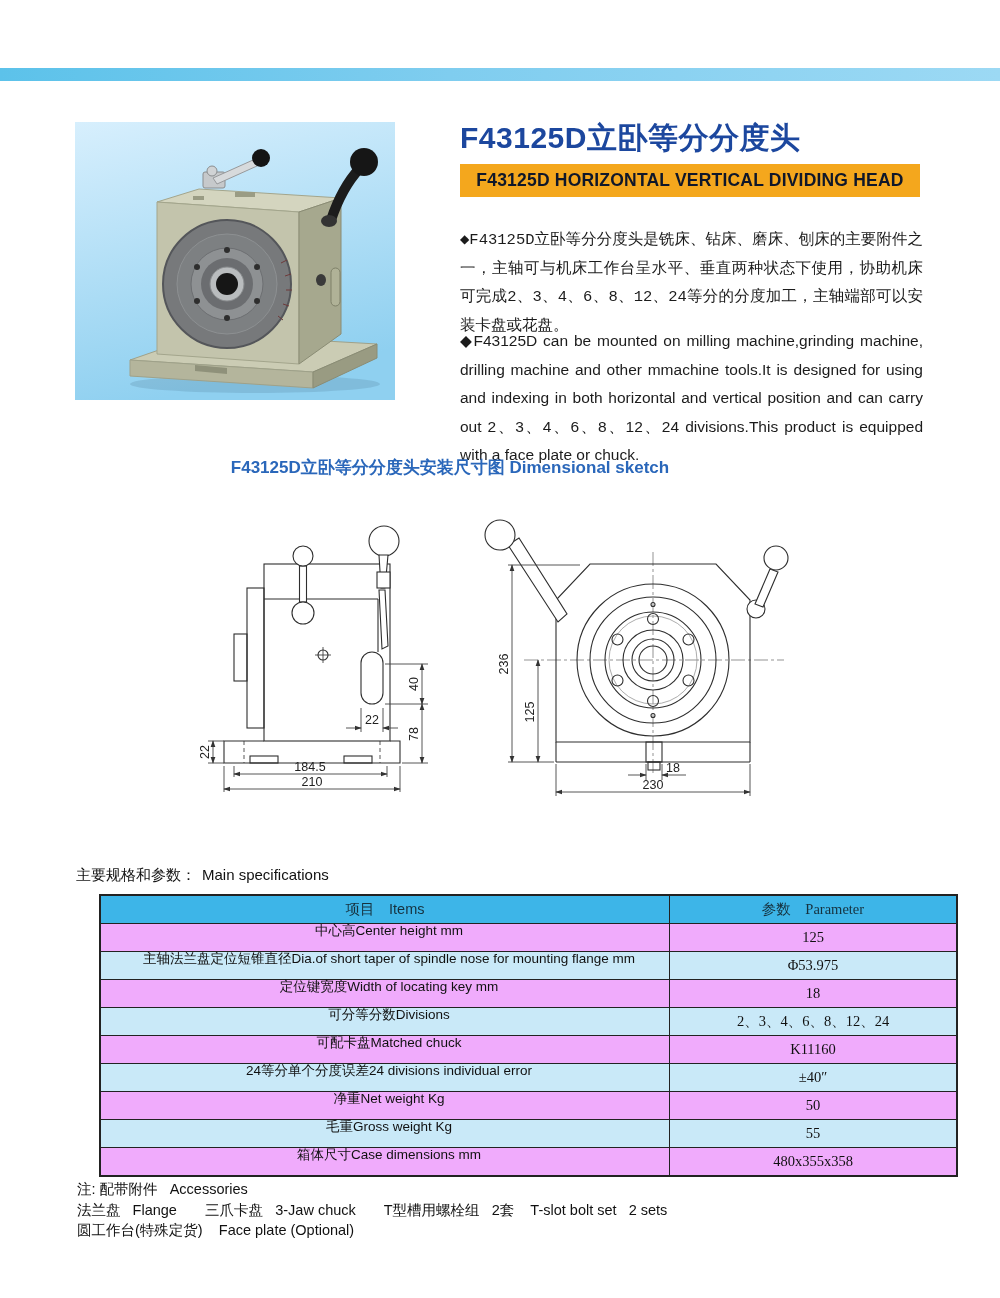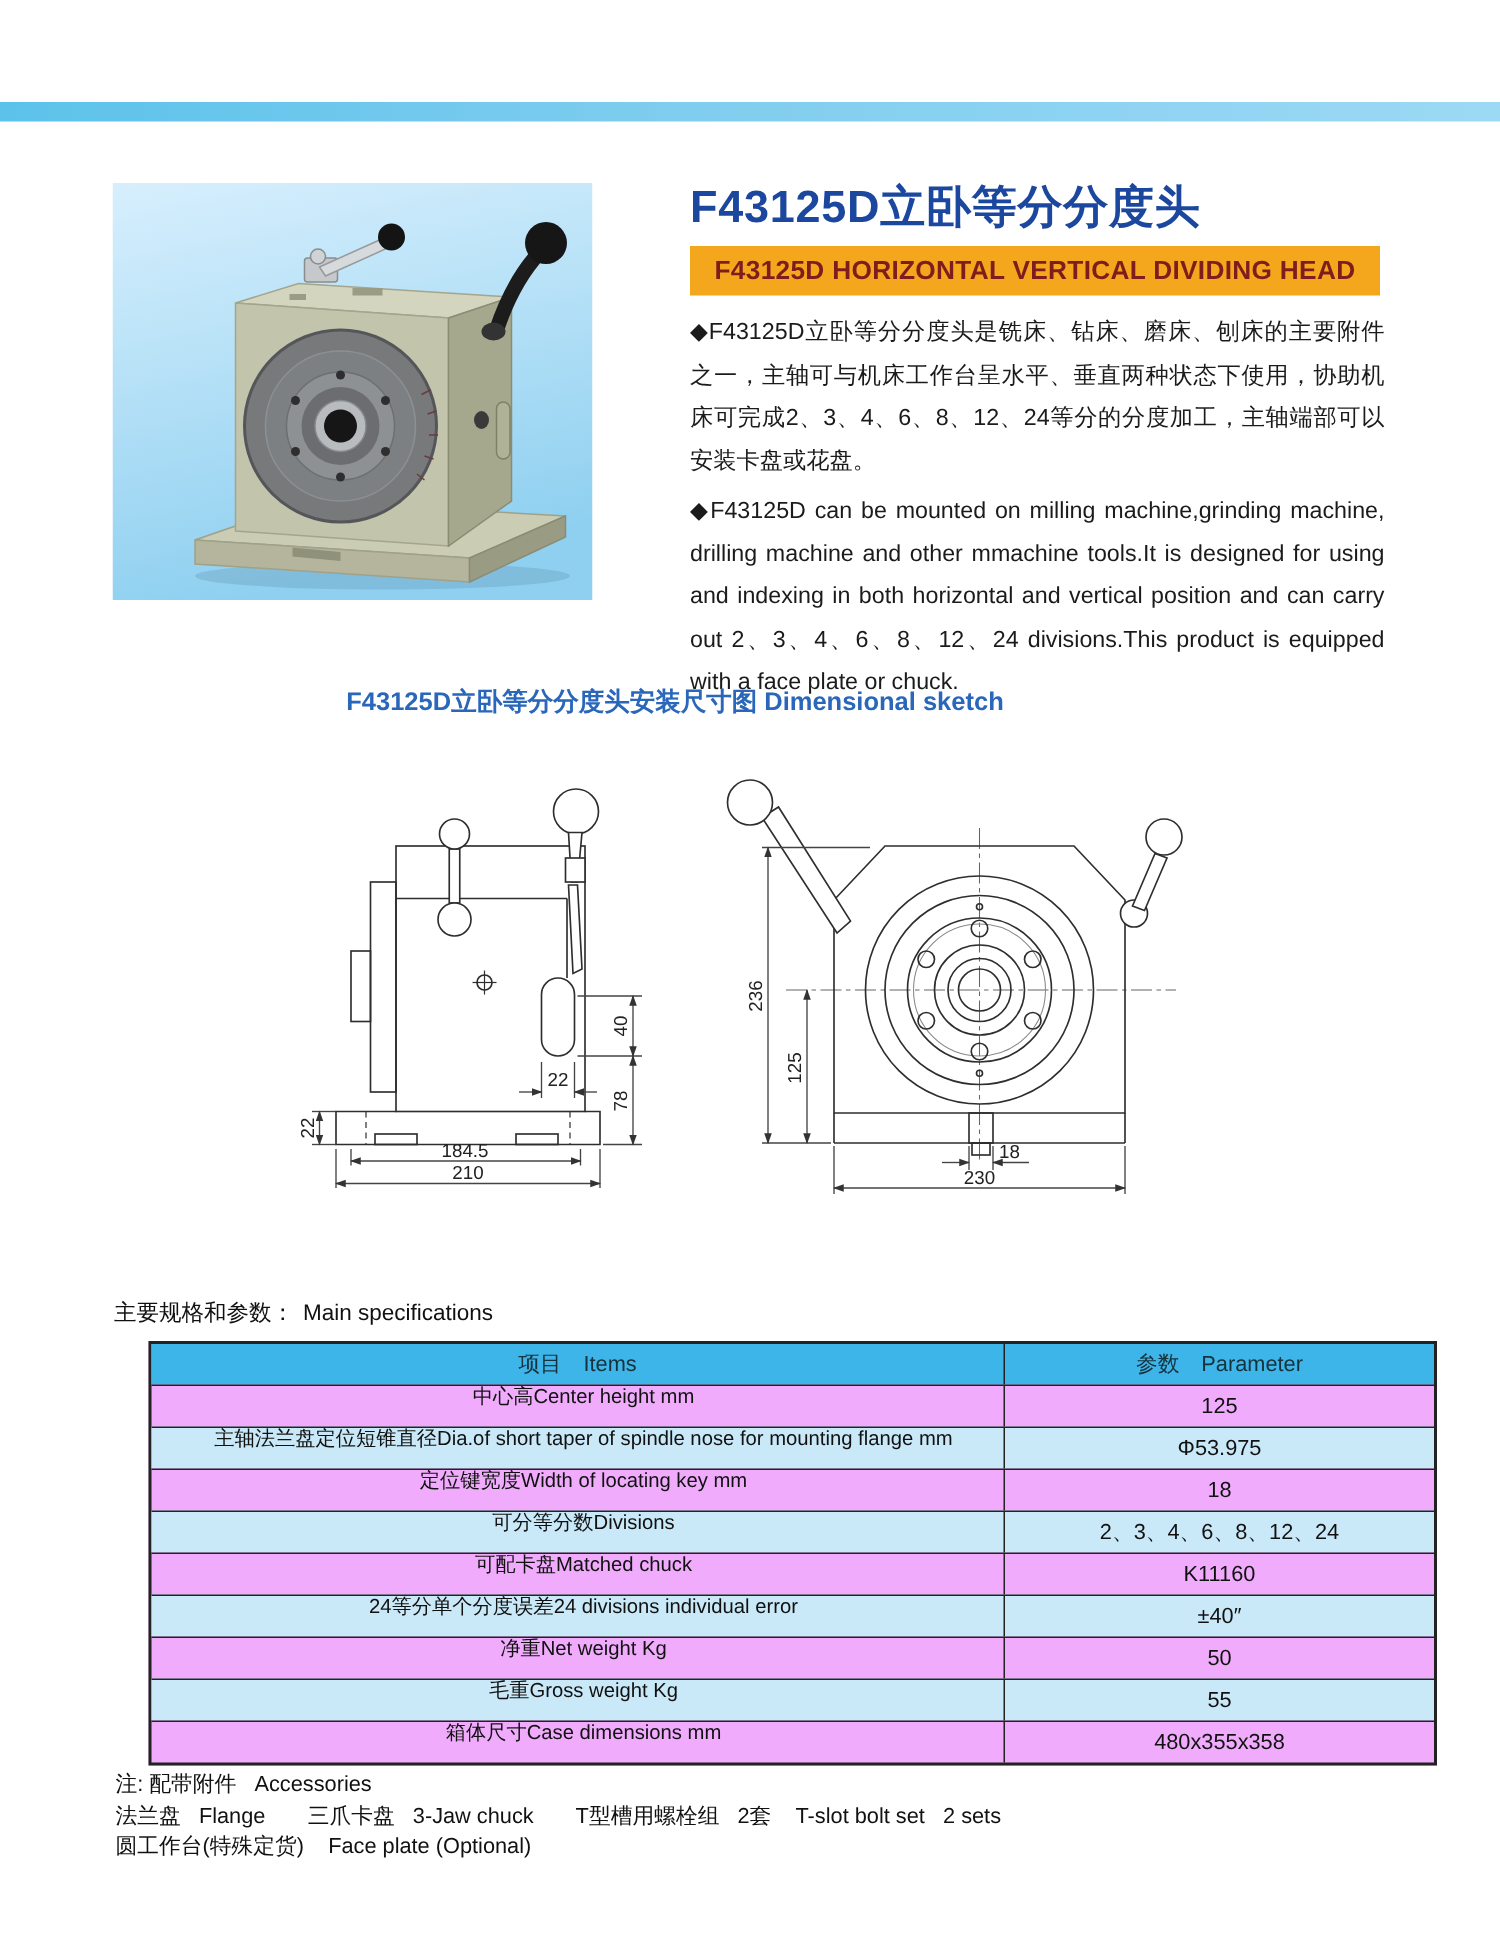--- a/index.html
+++ b/index.html
@@ -15,43 +15,43 @@
   }
   .photo{position:absolute;left:75px;top:122px;width:320px;height:278px;}
   .page-title{
     position:absolute;left:460px;top:118px;width:465px;
     font-size:30px;font-weight:bold;color:#1c479e;letter-spacing:0.5px;
   }
   .banner{
     position:absolute;left:460px;top:164px;width:460px;height:33px;
     background:#f4a71d;display:flex;align-items:center;justify-content:center;
   }
-  .banner-label{color:#7f1d1d;font-weight:bold;font-size:17.5px;letter-spacing:0.2px;}
+  .banner-label{color:#0f172a;font-weight:bold;font-size:17.5px;letter-spacing:0.2px;}
   .para{
     position:absolute;left:460px;width:463px;font-size:15.5px;color:#1b1b1b;
     line-height:28.5px;text-align:justify;margin:0;
   }
-  .para-zh{top:208px;}
+  .para-zh{top:226px;font-family:Liberation Mono, monospace;}
   .para-en{top:327px;}
   .sketch-title{
     position:absolute;left:0;top:456px;width:900px;text-align:center;
     color:#2a67ba;font-size:17px;font-weight:600;
   }
   .draw-left{position:absolute;left:182px;top:516px;}
   .draw-right{position:absolute;left:468px;top:512px;}
   .specs-title{position:absolute;left:76px;top:866px;font-size:15px;font-weight:normal;color:#111;}
   .specs-title .en{margin-left:6px;}
   .spec-table{
     position:absolute;left:75px;top:894px;width:855px;
     border:2px solid #222;background:#f0abfc;font-size:13.5px;margin-left:24px;
   }
   .t-head{display:flex;height:27px;background:#3db5e8;}
   .hcell{display:flex;align-items:center;justify-content:center;color:#16323f;font-size:14.5px;}
   .c1{width:568px;}
-  .c2{flex:1;border-left:1px solid #222;}
+  .c2{flex:1;border-left:1px solid #222;font-family:Liberation Serif, serif;}
   .t-row{display:flex;height:27px;border-top:1px solid #222;}
   .t-row:nth-child(even){background:#c9e9f8;}
   .t-row .c1{display:flex;flex-direction:row;justify-content:center;padding-left:8px;width:560px;}
   .t-row .zh{font-size:13.5px;line-height:13px;}
   .t-row .en{font-size:13.5px;line-height:13px;}
   .t-row .c2{display:flex;align-items:center;justify-content:center;font-size:14.5px;}
   .note{position:absolute;left:77px;font-size:14.5px;color:#111;white-space:pre-wrap;}
   .note-1{top:1180px;}
   .note-2{top:1201px;}
   .note-3{top:1221px;}

